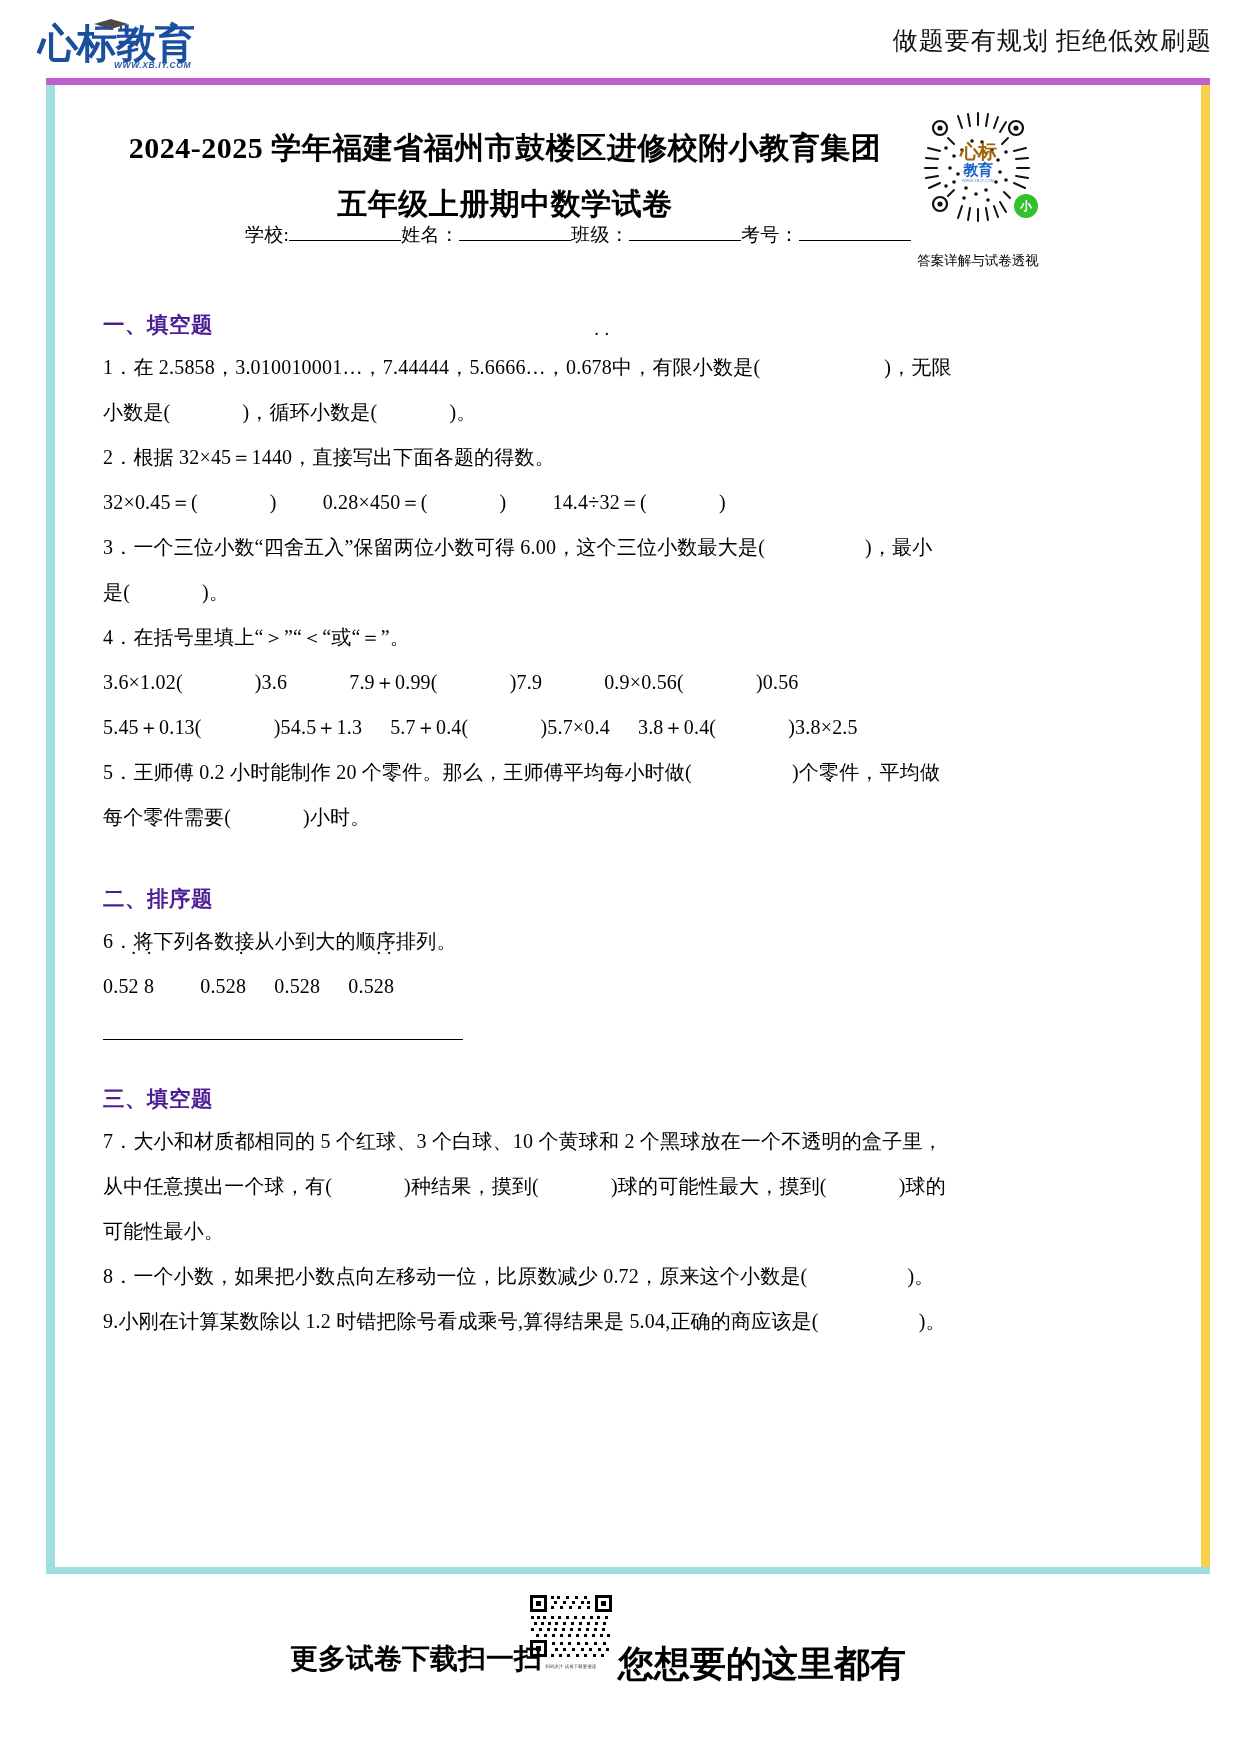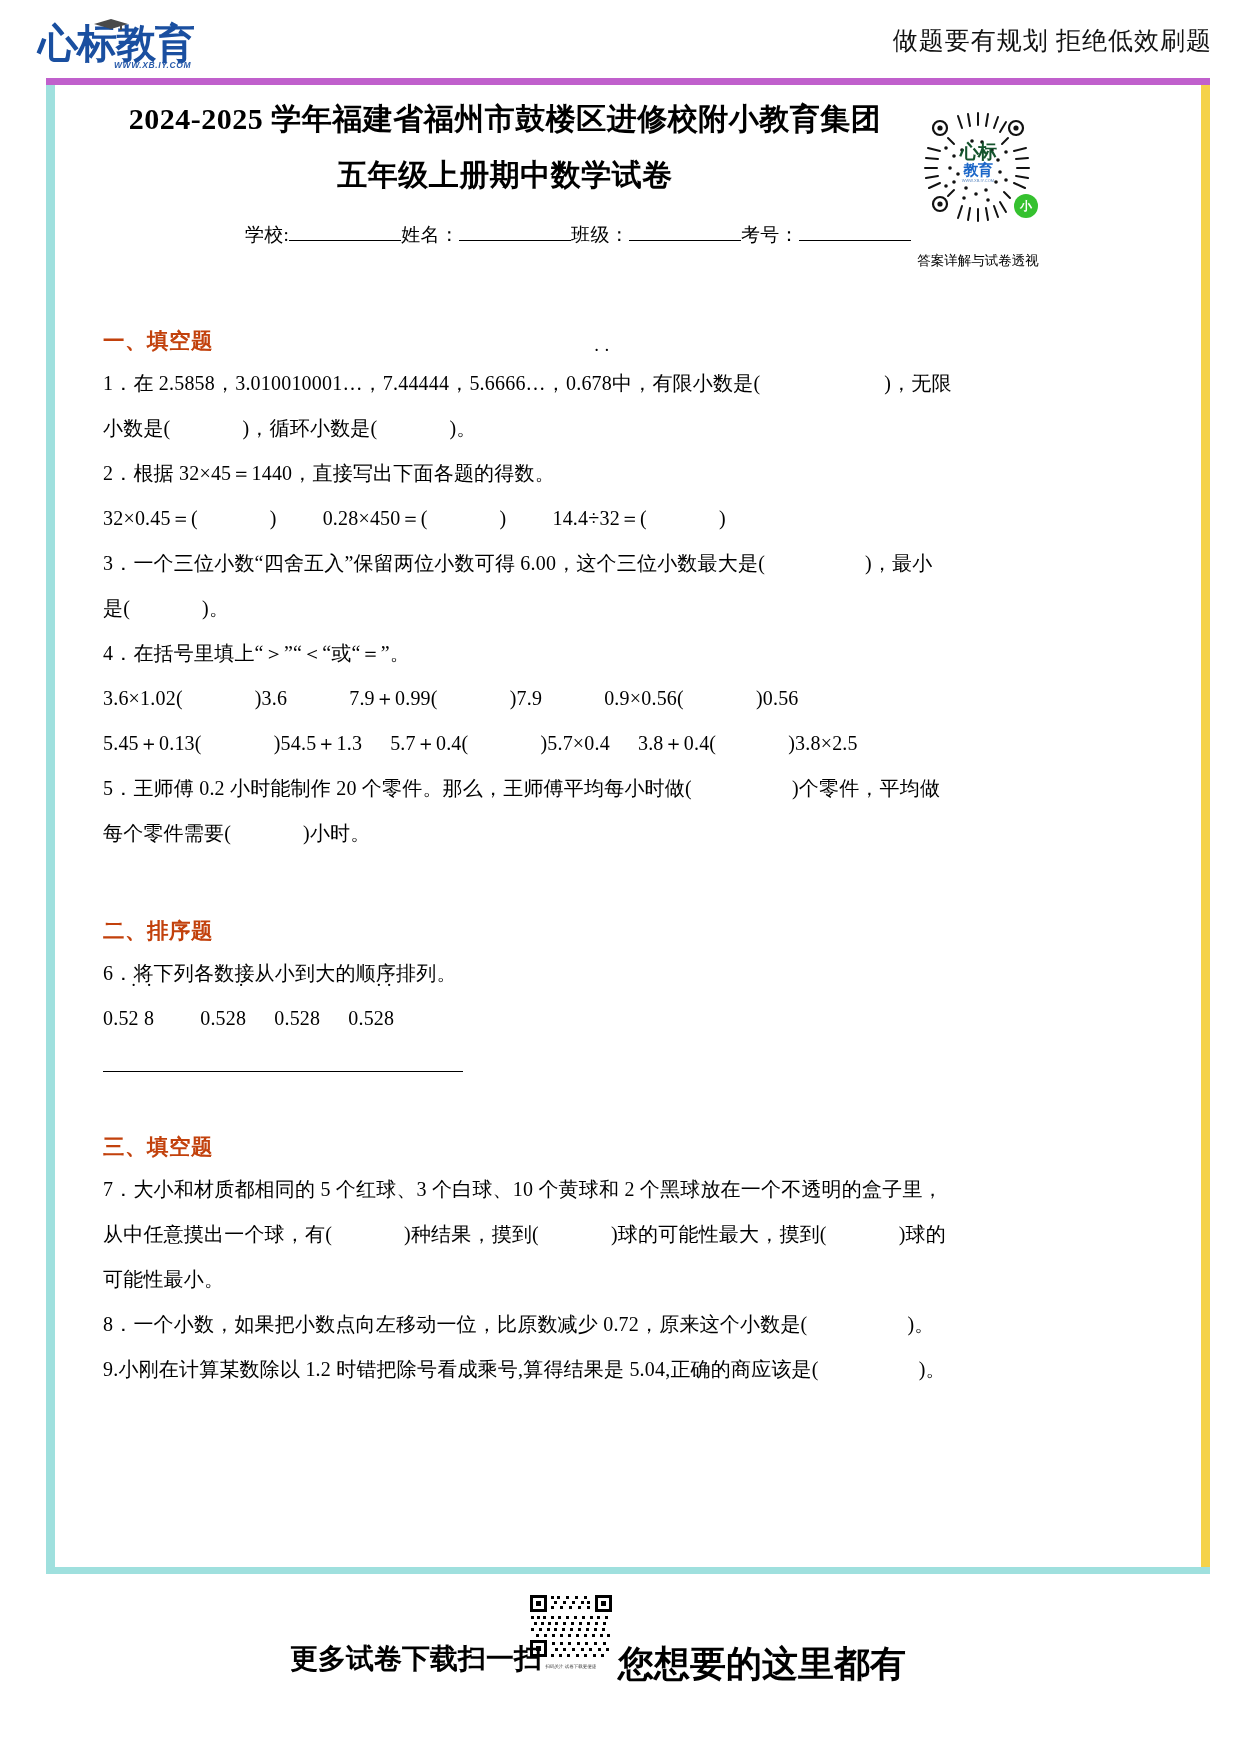--- a/index.html
+++ b/index.html
@@ -44,21 +44,21 @@
   .bar-right {
     position: absolute; left: 1201px; top: 85px; width: 9px; height: 1482px;
     background: #f5d24a;
   }
   .bar-bottom {
     position: absolute; left: 46px; top: 1567px; width: 1164px; height: 7px;
     background: #9fe0de;
   }
 
   
-  .title-wrap { position: absolute; left: 90px; top: 91px; width: 1010px; }
+  .title-wrap { position: absolute; left: 90px; top: 120px; width: 1010px; }
   .title-line {
     text-align: center; font-weight: bold; font-size: 30px;
     color: #000; line-height: 56px; letter-spacing: .5px;
     font-family: "Liberation Serif", "DejaVu Serif", serif;
   }
   .title-line.l1 { width: 830px; }
   .title-line.l2 { width: 830px; }
 
   .meta-row {
     position: absolute; left: 225px; top: 222px;
@@ -72,21 +72,21 @@
 
   
   .qr-box { position: absolute; left: 918px; top: 108px; width: 118px; height: 118px; }
   .qr-svg { display: block; width: 118px; height: 118px; }
   .qr-logo-c {
     position: absolute; left: 32px; top: 34px; width: 56px; height: 48px;
     text-align: center;
   }
   .qr-logo-c .l1 {
     font-family: "Liberation Sans", sans-serif; font-weight: bold;
-    font-size: 19px; color: #14532d; line-height: 20px; letter-spacing: -1px;
+    font-size: 19px; color: #a16207; line-height: 20px; letter-spacing: -1px;
   }
   .qr-logo-c .l2 {
     font-family: "Liberation Sans", sans-serif; font-weight: bold;
     font-size: 15px; color: #1a66c8; line-height: 16px; letter-spacing: -.5px;
   }
   .qr-logo-c .l3 {
     font-family: "Liberation Sans", sans-serif;
     font-size: 4px; color: #5a87c0; line-height: 6px;
   }
   .qr-badge {
@@ -100,22 +100,22 @@
   }
   .qr-caption {
     position: absolute; left: 892px; top: 252px; width: 172px;
     text-align: center; font-size: 13.5px; color: #000; white-space: nowrap;
   }
 
   
   .content { position: absolute; left: 103px; top: 300px; width: 1000px; }
 
   .sec-head {
-    font-weight: bold; font-size: 21.5px; color: #c2410c;
-    letter-spacing: .5px; margin-top: 26px; margin-bottom: 6px;
+    font-weight: bold; font-size: 21.5px; color: #4c1d95;
+    letter-spacing: .5px; margin-top: 10px; margin-bottom: 6px;
   }
   .q { font-size: 20px; color: #000; line-height: 45px; letter-spacing: .2px; }
   .gap-s { display: inline-block; width: 72px; }
   .gap-m { display: inline-block; width: 100px; }
   .gap-l { display: inline-block; width: 124px; }
   .sp-2 { display: inline-block; width: 28px; }
   .sp-3 { display: inline-block; width: 46px; }
   .sp-4 { display: inline-block; width: 62px; }
 
   

